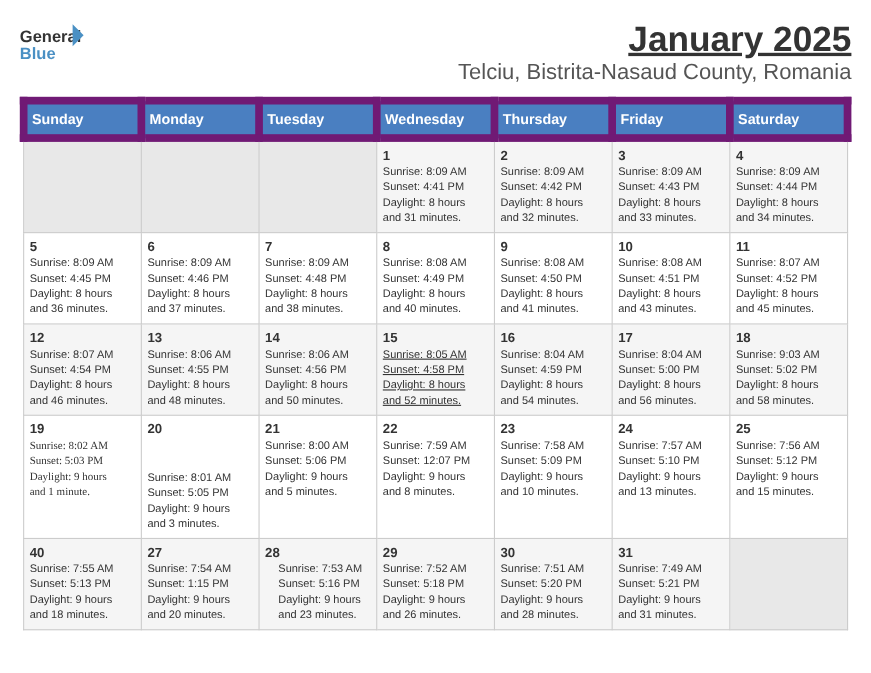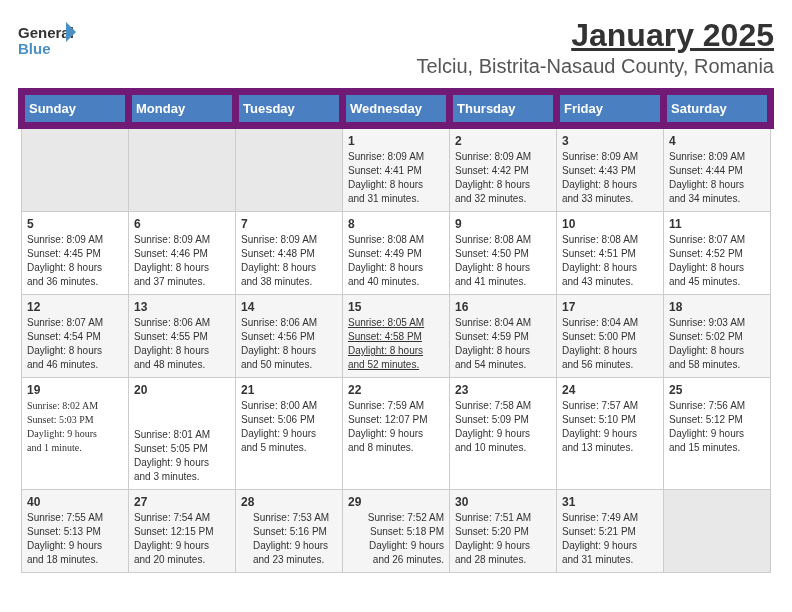--- a/index.html
+++ b/index.html
@@ -307,34 +307,34 @@
           <td>
             <span class="day-number">40</span>
             <div class="day-info" style="white-space: pre-line;">Sunrise: 7:55 AM
 Sunset: 5:13 PM
 Daylight: 9 hours
 and 18 minutes.</div>
           </td>
           <td>
             <span class="day-number">27</span>
             <div class="day-info" style="white-space: pre-line;">Sunrise: 7:54 AM
-Sunset: 12:15 PM
+Sunset: 1:15 PM
 Daylight: 9 hours
 and 20 minutes.</div>
           </td>
           <td>
             <span class="day-number">28</span>
             <div class="day-info" style="white-space: pre-line; margin-left: 12px;">Sunrise: 7:53 AM
 Sunset: 5:16 PM
 Daylight: 9 hours
 and 23 minutes.</div>
           </td>
           <td>
             <span class="day-number">29</span>
-            <div class="day-info" style="white-space: pre-line; text-align: right;">Sunrise: 7:52 AM
+            <div class="day-info" style="white-space: pre-line;">Sunrise: 7:52 AM
 Sunset: 5:18 PM
 Daylight: 9 hours
 and 26 minutes.</div>
           </td>
           <td>
             <span class="day-number">30</span>
             <div class="day-info" style="white-space: pre-line;">Sunrise: 7:51 AM
 Sunset: 5:20 PM
 Daylight: 9 hours
 and 28 minutes.</div>

